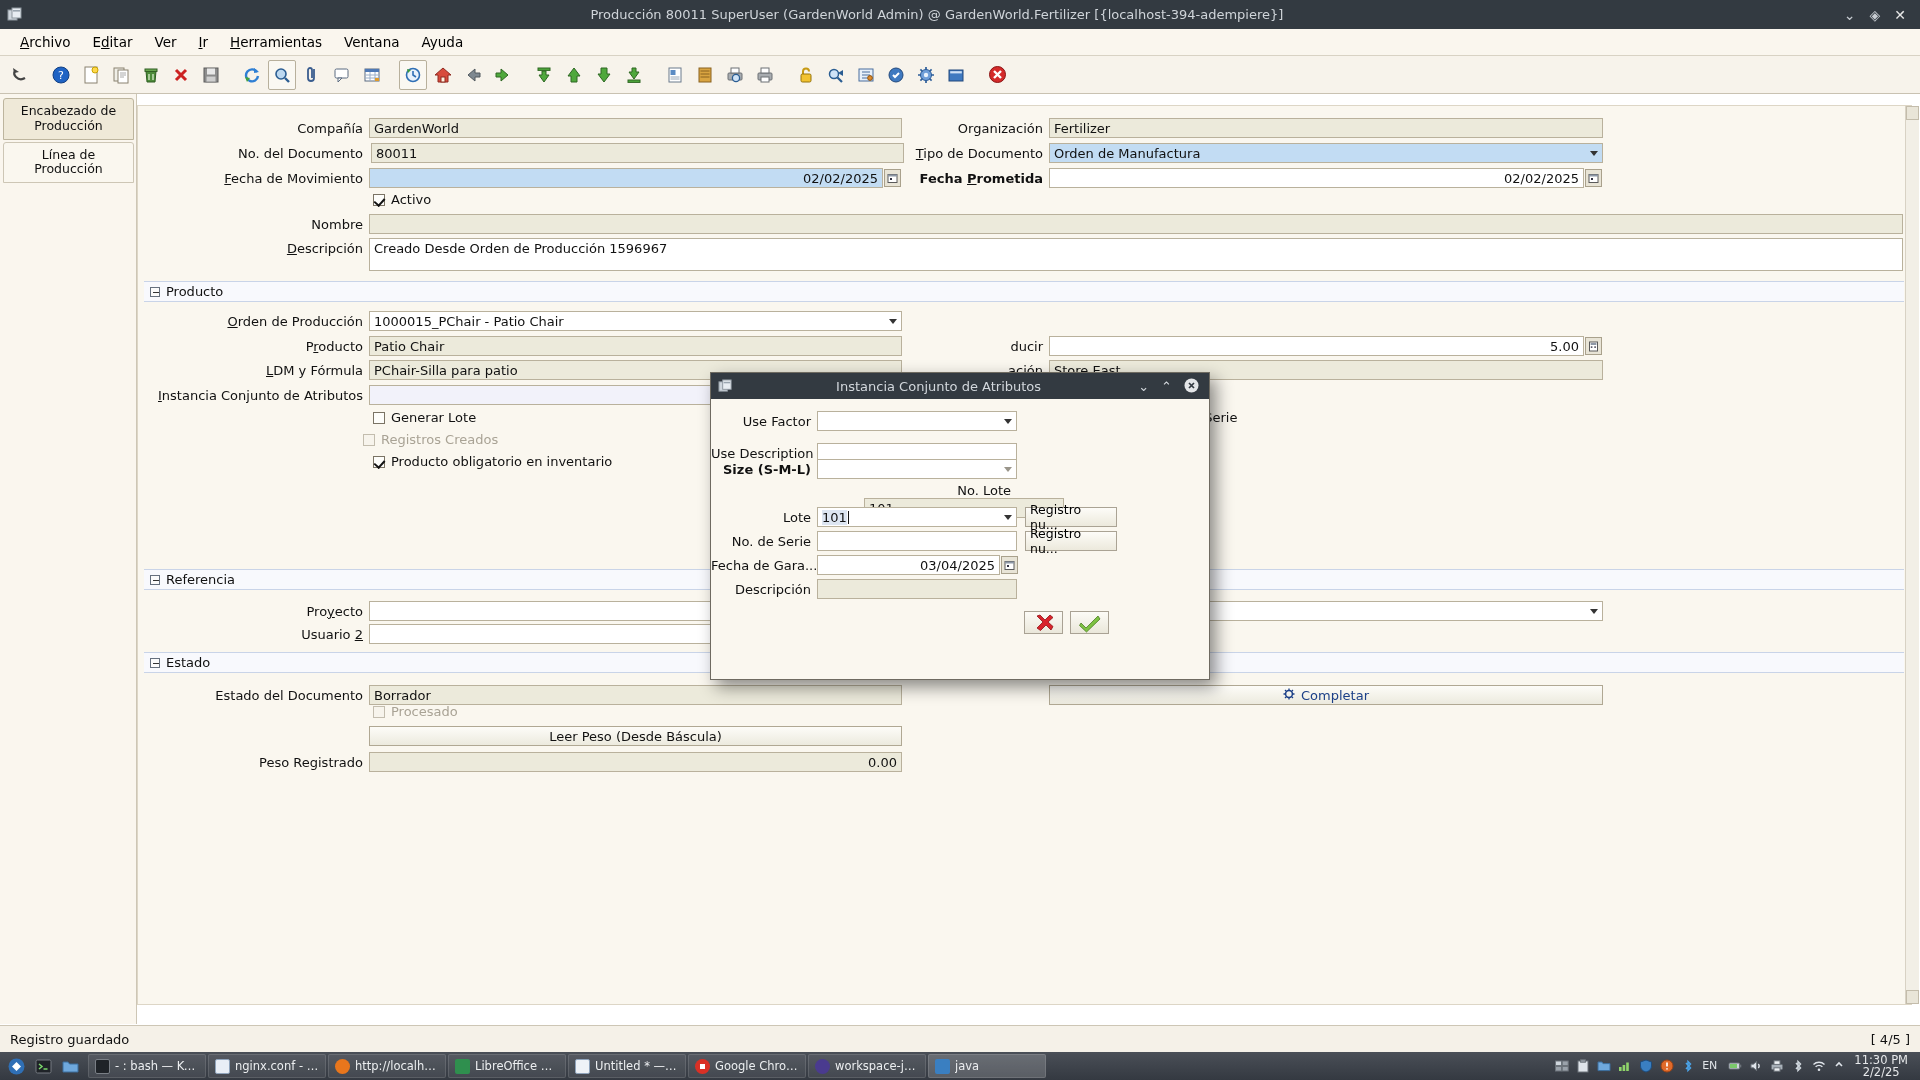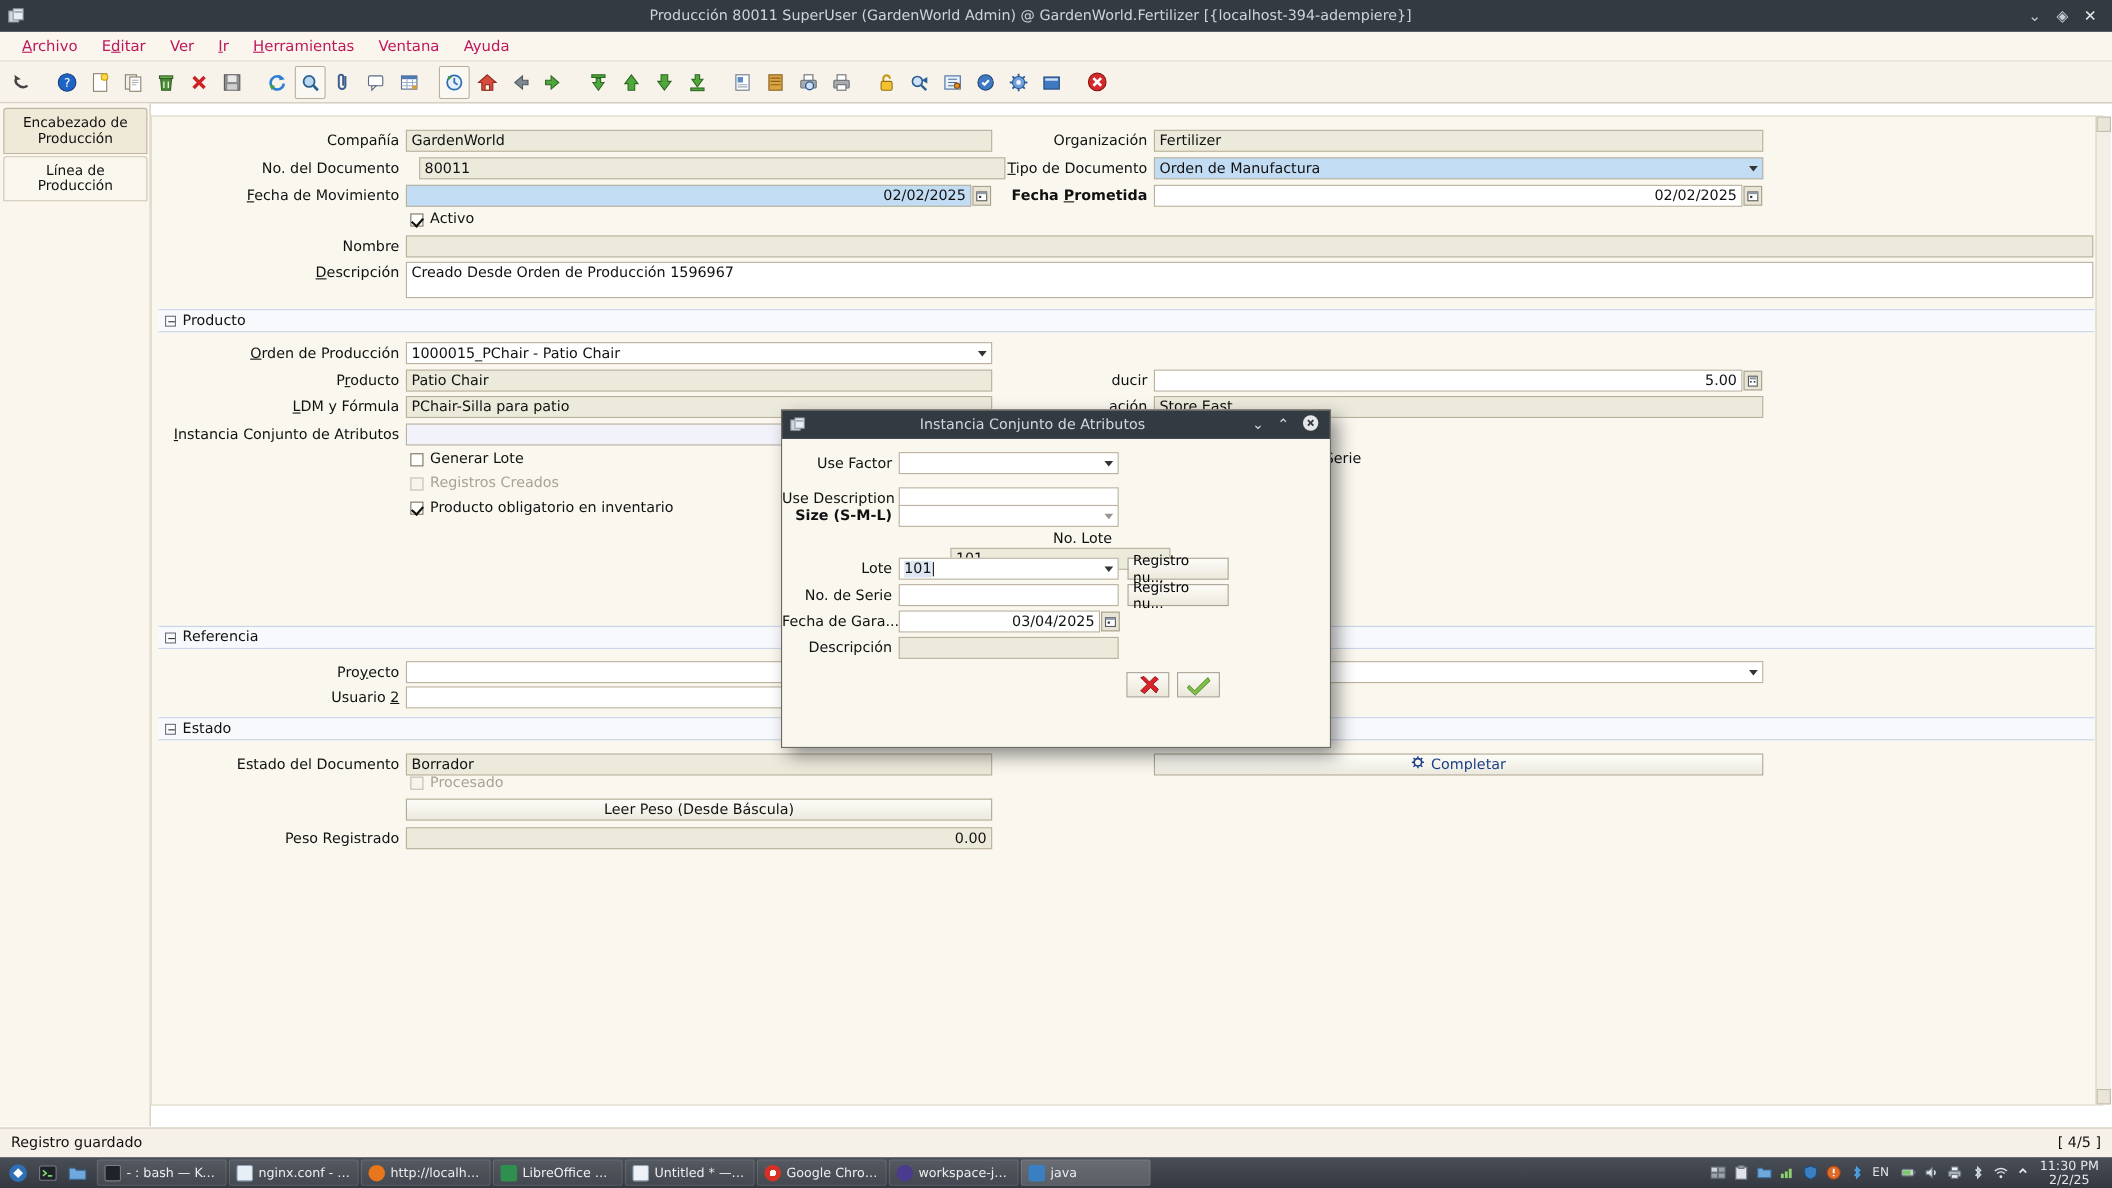--- a/index.html
+++ b/index.html
@@ -23,21 +23,21 @@
   .tb-btns { display:flex; align-items:center; gap:14px; padding-right:14px; color:#c8cdd2; }
   .tb-btns span { font-size:14px; cursor:pointer; line-height:1; }
   .tb-close { color:#e8e8e8; }
 
   
   .menubar {
     position:absolute; left:0; top:29px; width:1920px; height:27px;
     background:#faf6ee; border-bottom:1px solid #d8d2c4;
     display:flex; align-items:center; padding-left:10px; gap:2px;
   }
-  .menu-item { padding:3px 10px; font-size:13.5px; color:#be185d; cursor:default; }
+  .menu-item { padding:3px 10px; font-size:13.5px; color:#000000; cursor:default; }
   .menu-item u { text-decoration:underline; }
 
   
   .toolbar {
     position:absolute; left:0; top:56px; width:1920px; height:38px;
     background:#f7f3eb; border-bottom:1px solid #c9c2b2;
     display:flex; align-items:center; padding-left:6px; gap:2px;
   }
   .tbtn { width:28px; height:30px; display:flex; align-items:center; justify-content:center;
           border:1px solid transparent; border-radius:2px; cursor:pointer; }
@@ -449,21 +449,21 @@
 
   <div class="formpanel">
 
     <div class="row" style="left:0; top:12px; width:900px;">
       <div class="lbl" style="width:225px;">Compañía</div>
       <div class="fld" style="width:533px; margin-left:6px;">GardenWorld</div>
     </div>
 
     <div class="row" style="left:0; top:37px; width:900px;">
       <div class="lbl" style="width:225px;">No. del Documento</div>
-      <div class="fld" style="width:533px; margin-left:18px;text-align:center;">80011</div>
+      <div class="fld" style="width:533px; margin-left:8px;text-align:center;">80011</div>
     </div>
 
     <div class="row" style="left:0; top:62px; width:900px;">
       <div class="lbl" style="width:225px;"><u>F</u>echa de Movimiento</div>
       <div class="fld selected right" style="width:514px; margin-left:6px;">02/02/2025</div>
       <div class="datebtn">
         <svg width="11" height="11" viewBox="0 0 11 11">
             <rect x="1" y="1.5" width="9" height="8" fill="#fff" stroke="#5a5a5a"></rect>
             <rect x="1" y="1.5" width="9" height="2" fill="#8e98a6"></rect>
             <rect x="3" y="5" width="2" height="2" fill="#334"></rect>
@@ -549,21 +549,21 @@
     <div class="row" style="left:0; top:304px;">
       <div style="width:225px;"></div>
       <div class="cbx" style="margin-left:10px;">
         <span class="box"></span>
         <span>Generar Lote</span>
       </div>
     </div>
 
     <div class="row" style="left:0; top:326px;">
       <div style="width:225px;"></div>
-      <div class="cbx disabled" style="margin-left:10px;">
+      <div class="cbx disabled" style="">
         <span class="box"></span>
         <span>Registros Creados</span>
       </div>
     </div>
 
     <div class="row" style="left:0; top:348px;">
       <div style="width:225px;"></div>
       <div class="cbx" style="margin-left:10px;">
         <span class="box checked"></span>
         <span>Producto obligatorio en inventario</span>

